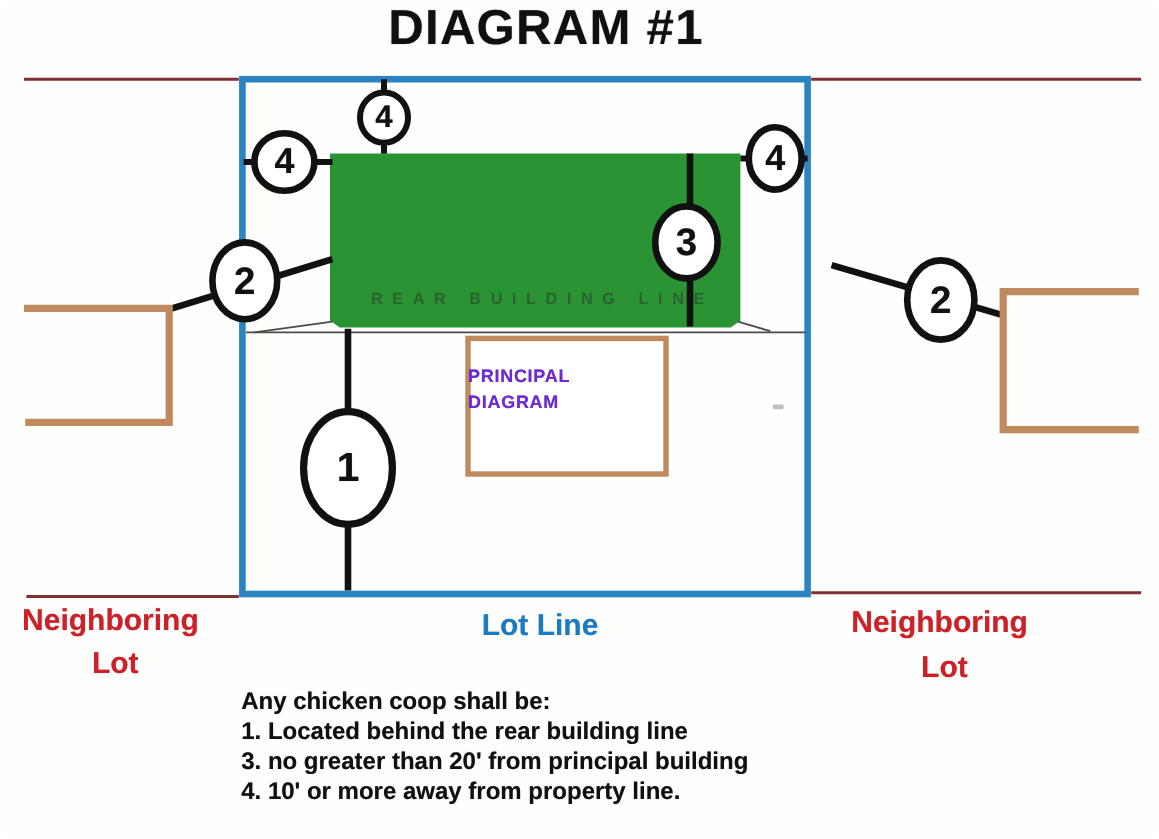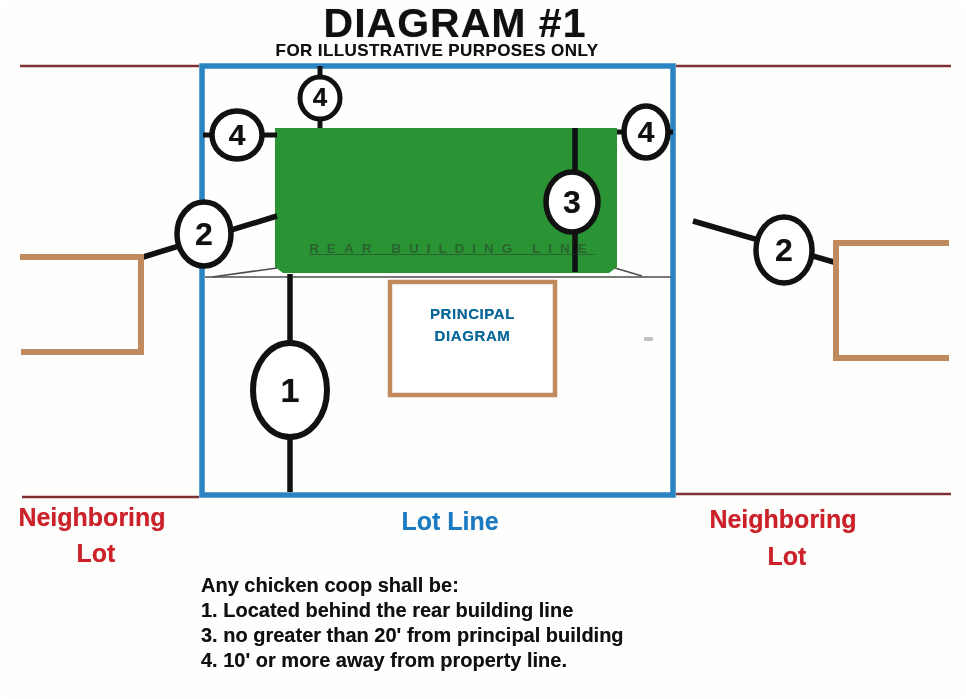--- a/index.html
+++ b/index.html
@@ -17,26 +17,25 @@
     color:#101010;text-shadow:0 0 1px rgba(0,0,0,.45);
   }
   .subtitle{
     top:41px;left:437px;font-size:17px;font-weight:800;letter-spacing:.4px;
     color:#101010;text-shadow:0 0 .6px rgba(0,0,0,.5);
   }
   svg.layer{position:absolute;left:0;top:0;}
   .rbl-label{
     top:241px;left:452px;font-size:13.5px;font-weight:800;letter-spacing:8px;
     color:rgba(42,58,44,.55);
-    text-decoration:underline;
   }
   .pb-label{
-    left:390px;top:303px;width:165px;text-align:center;
+    left:390px;top:303px;width:165px;
     font-size:15px;font-weight:800;line-height:22px;letter-spacing:.6px;
-    color:#0369a1;text-shadow:0 0 .6px rgba(0,0,0,.5);
+    color:#6d28d9;text-shadow:0 0 .6px rgba(0,0,0,.5);
   }
   .callout-num{
     position:absolute;transform:translate(-50%,-52%);
     font-weight:800;color:#111;text-shadow:0 0 .7px rgba(0,0,0,.6);
   }
   .red-label{
     font-size:25px;font-weight:700;color:#cc2128;
     text-shadow:0 0 .7px rgba(160,20,30,.5);
   }
   .blue-label{
@@ -88,21 +87,20 @@
     <ellipse cx="320" cy="98" rx="20" ry="21" fill="#fff" stroke="#111" stroke-width="5"></ellipse>
     <ellipse cx="237" cy="135" rx="25" ry="24" fill="#fff" stroke="#111" stroke-width="5.5"></ellipse>
     <ellipse cx="646" cy="132" rx="22" ry="26" fill="#fff" stroke="#111" stroke-width="5.5"></ellipse>
     <ellipse cx="572" cy="202" rx="26" ry="30" fill="#fff" stroke="#111" stroke-width="5.5"></ellipse>
     <ellipse cx="204" cy="234" rx="27" ry="32" fill="#fff" stroke="#111" stroke-width="5.5"></ellipse>
     <ellipse cx="784" cy="250" rx="28" ry="33" fill="#fff" stroke="#111" stroke-width="5.5"></ellipse>
     <ellipse cx="290" cy="390" rx="37" ry="47" fill="#fff" stroke="#111" stroke-width="6"></ellipse>
   </svg>
 
   <div class="abs ctr title">DIAGRAM #1</div>
-  <div class="abs ctr subtitle">FOR ILLUSTRATIVE PURPOSES ONLY</div>
 
   <div class="abs ctr rbl-label">REAR BUILDING LINE</div>
   <div class="abs pb-label">
     <div>PRINCIPAL</div>
     <div>DIAGRAM</div>
   </div>
 
   <div class="callout-num" style="left:320px;top:98px;font-size:26px;">4</div>
   <div class="callout-num" style="left:237px;top:136px;font-size:30px;">4</div>
   <div class="callout-num" style="left:646px;top:133px;font-size:30px;">4</div>

